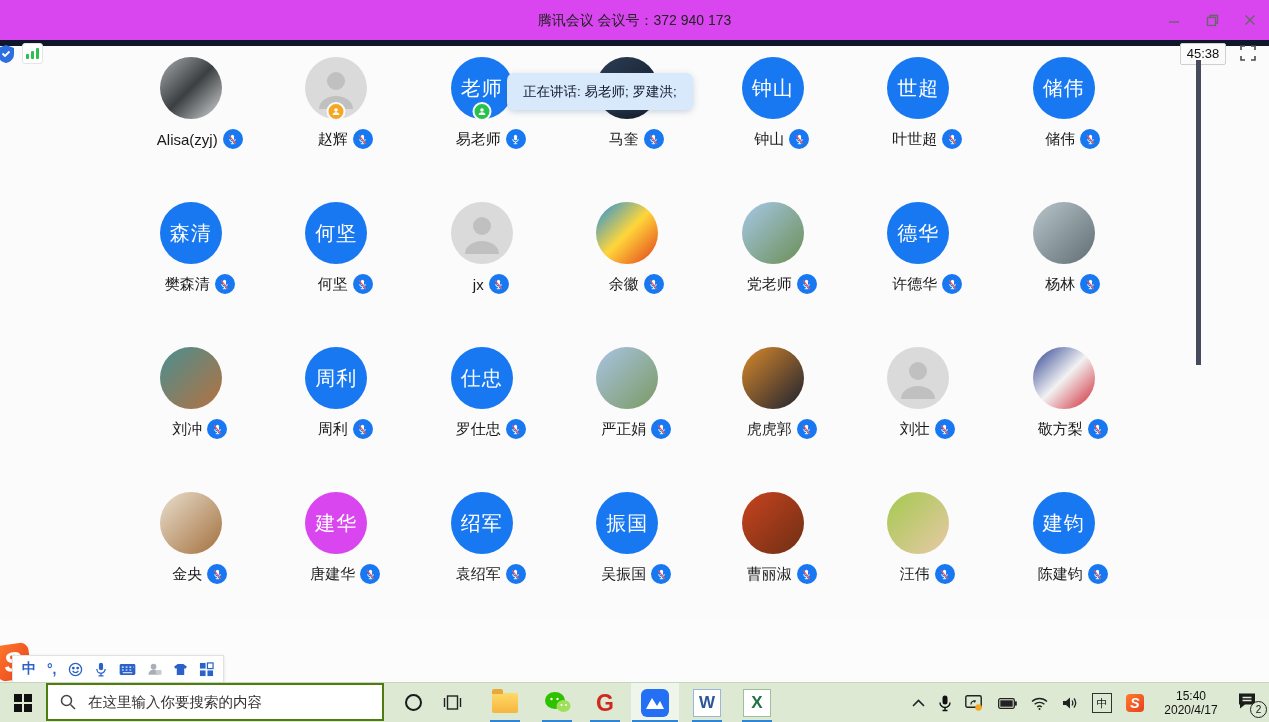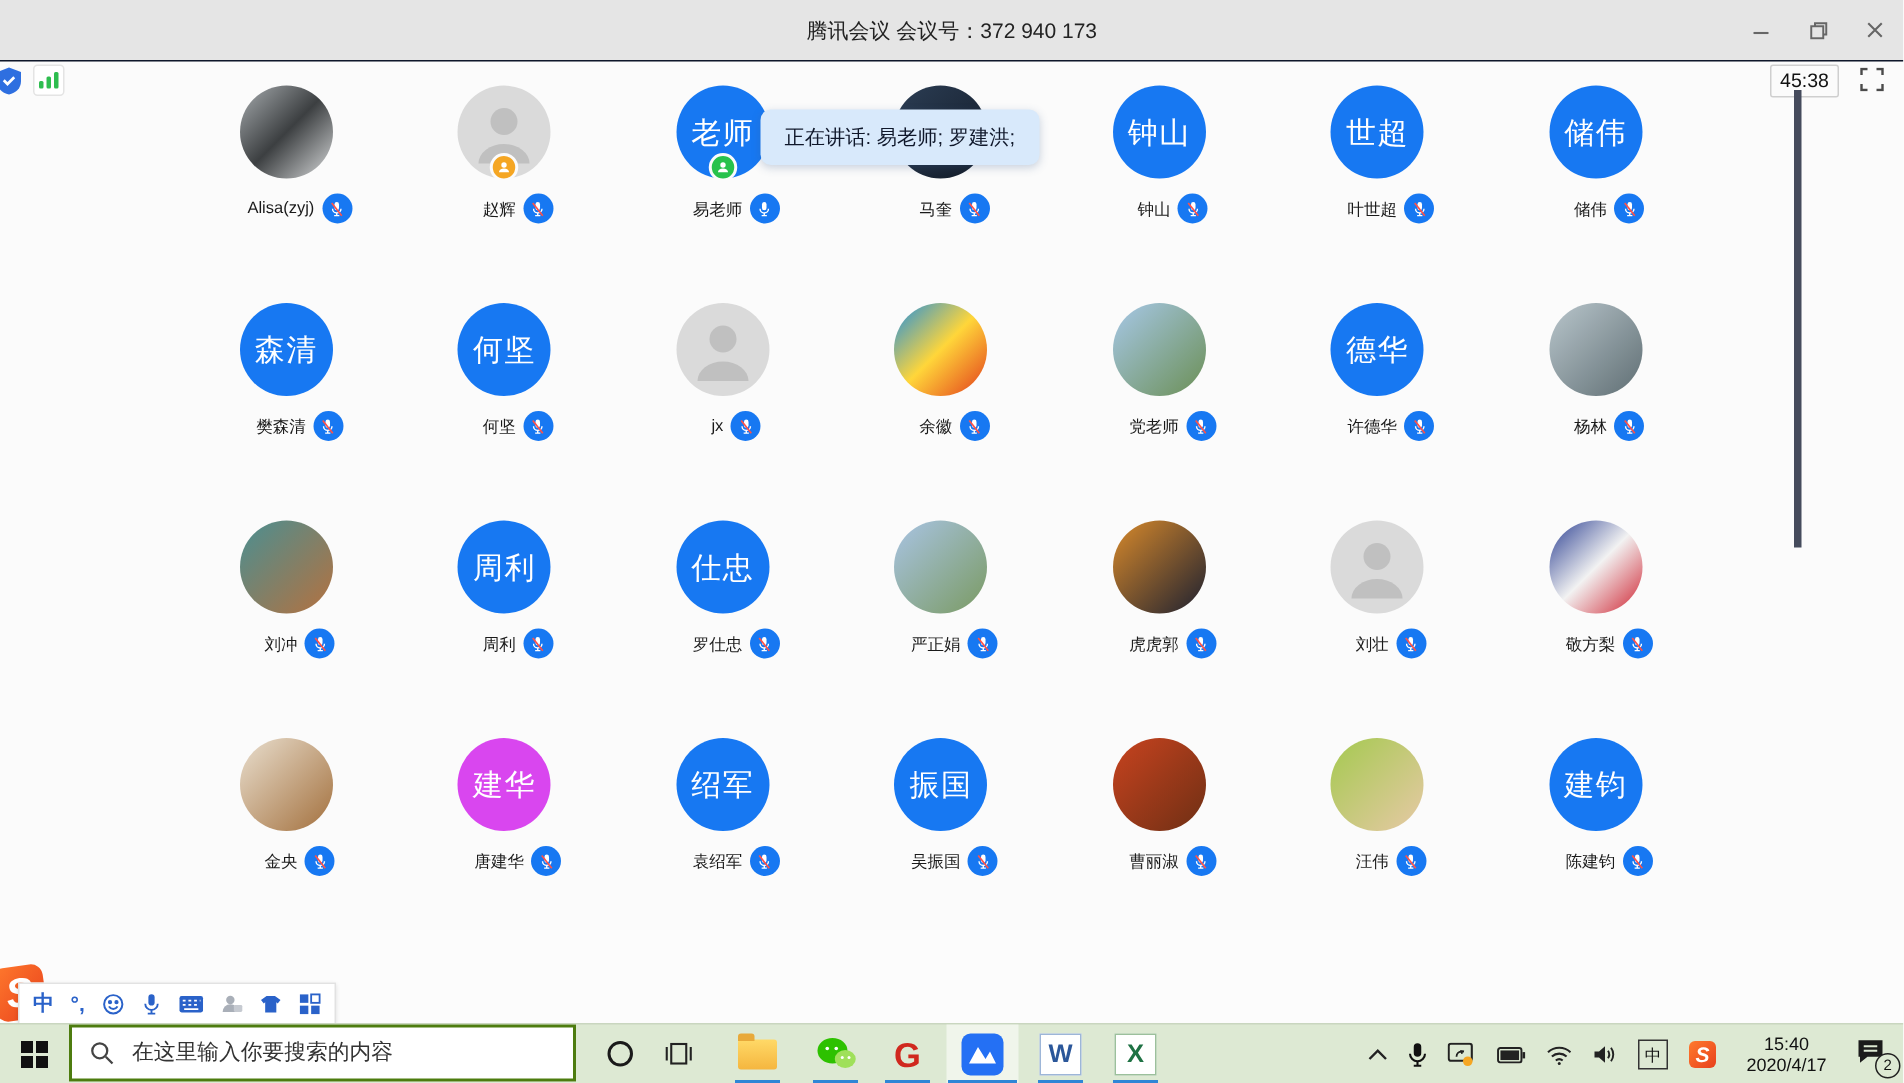--- a/index.html
+++ b/index.html
@@ -1,40 +1,40 @@
 <!DOCTYPE html>
 <html><head>
 <meta charset="utf-8">
 <style>
   html,body{margin:0;padding:0;}
   .stage{position:relative;width:1269px;height:722px;overflow:hidden;
     font-family:"Liberation Sans","DejaVu Sans",sans-serif;background:#fbfbfb;}
 
   
-  .titlebar{position:absolute;top:0;left:0;right:0;height:40px;background:#e5e5e5;border-bottom:1px solid #0f172a;}
+  .titlebar{position:absolute;top:0;left:0;right:0;height:40px;background:#d946ef;border-bottom:6px solid #0f172a;}
   .wtitle{position:absolute;left:0;right:0;top:0;height:40px;line-height:40px;text-align:center;font-size:14px;color:#222;}
   .winctrls{position:absolute;right:10px;top:0;height:40px;display:flex;align-items:center;gap:20px;}
   .winbtn{width:18px;height:18px;display:flex;align-items:center;justify-content:center;color:#666;font-size:15px;cursor:default;}
 
   
   .shield{position:absolute;left:-3px;top:44px;}
   .sigbox{position:absolute;left:22px;top:43px;width:21px;height:21px;background:#fff;border:1px solid #e4e4e4;border-radius:3px;display:flex;align-items:flex-end;justify-content:center;gap:2px;padding-bottom:4px;box-sizing:border-box;}
   .sigbar{width:3px;background:#2ebd4f;border-radius:1px;}
   .timerbox{position:absolute;left:1180px;top:43px;width:44px;height:20px;border:1px solid #cfcfcf;background:#fbfbfb;font-size:13px;color:#111;text-align:center;line-height:20px;border-radius:2px;}
   .fsicon{position:absolute;left:1240px;top:45px;}
 
   
   .grid{position:absolute;top:57px;left:118px;display:grid;grid-template-columns:repeat(7,145.5px);grid-auto-rows:145px;}
   .tile{display:flex;flex-direction:column;align-items:center;}
   .avatar{position:relative;width:62px;height:62px;border-radius:50%;overflow:visible;display:flex;align-items:center;justify-content:center;}
   .initials{color:#fff;font-size:20px;letter-spacing:1px;font-weight:500;}
   .silhouette{position:absolute;left:0;top:0;border-radius:50%;}
   .badge{position:absolute;left:50%;bottom:-2px;transform:translateX(-50%);width:15px;height:15px;border-radius:50%;border:2px solid #fbfbfb;display:flex;align-items:center;justify-content:center;}
   .nameline{margin-top:10px;display:flex;align-items:center;gap:5px;}
-  .pname{font-size:11px;color:#1a1a1a;margin-left:18px;}
+  .pname{font-size:15px;color:#1a1a1a;margin-left:18px;}
   .micdot{width:20px;height:20px;border-radius:50%;background:var(--accent,#1778f2);display:flex;align-items:center;justify-content:center;flex:0 0 auto;}
 
   
   .banner{position:absolute;left:507px;top:73px;height:37px;line-height:37px;padding:0 16px;background:var(--tooltip-bg,#d8e9fb);border-radius:7px;box-shadow:0 2px 6px rgba(60,90,140,.25);font-size:13.5px;color:#0f172a;white-space:nowrap;}
 
   
   .scrollthumb{position:absolute;left:1196px;top:60px;width:5px;height:305px;background:var(--scrollbar,#454b5c);}
 
   
   .mtoolbar{position:absolute;left:0;right:0;top:620px;height:62px;background:#fcfcfc;}

